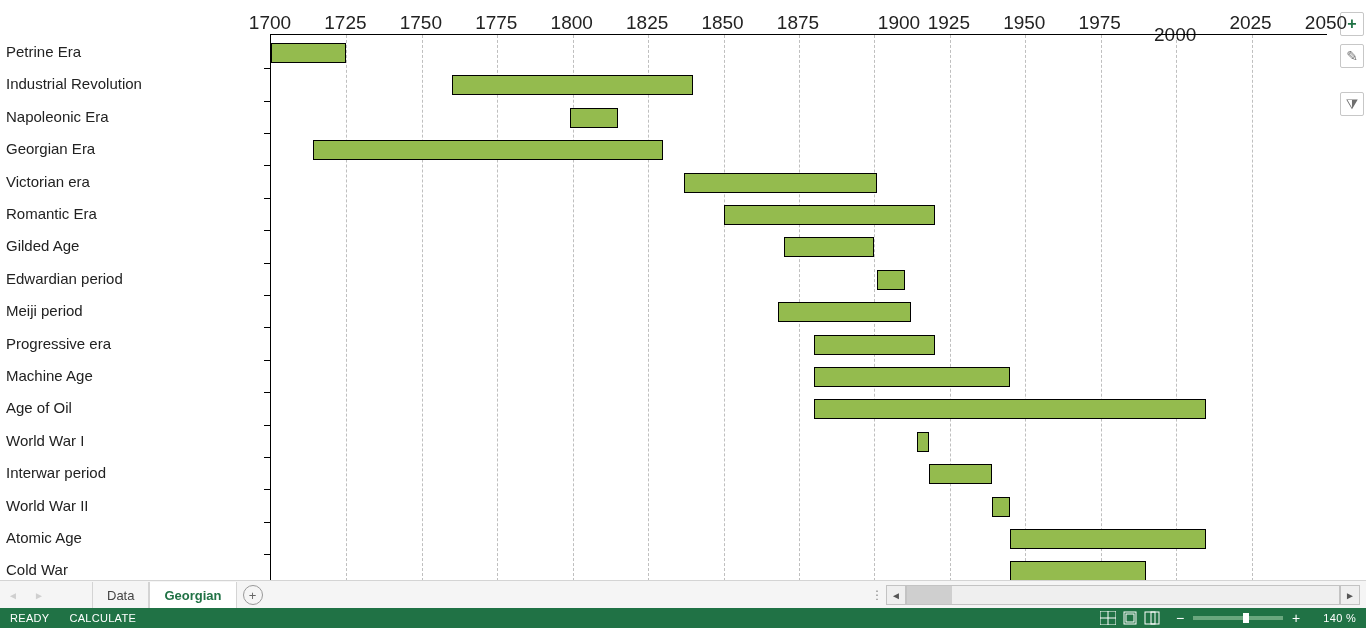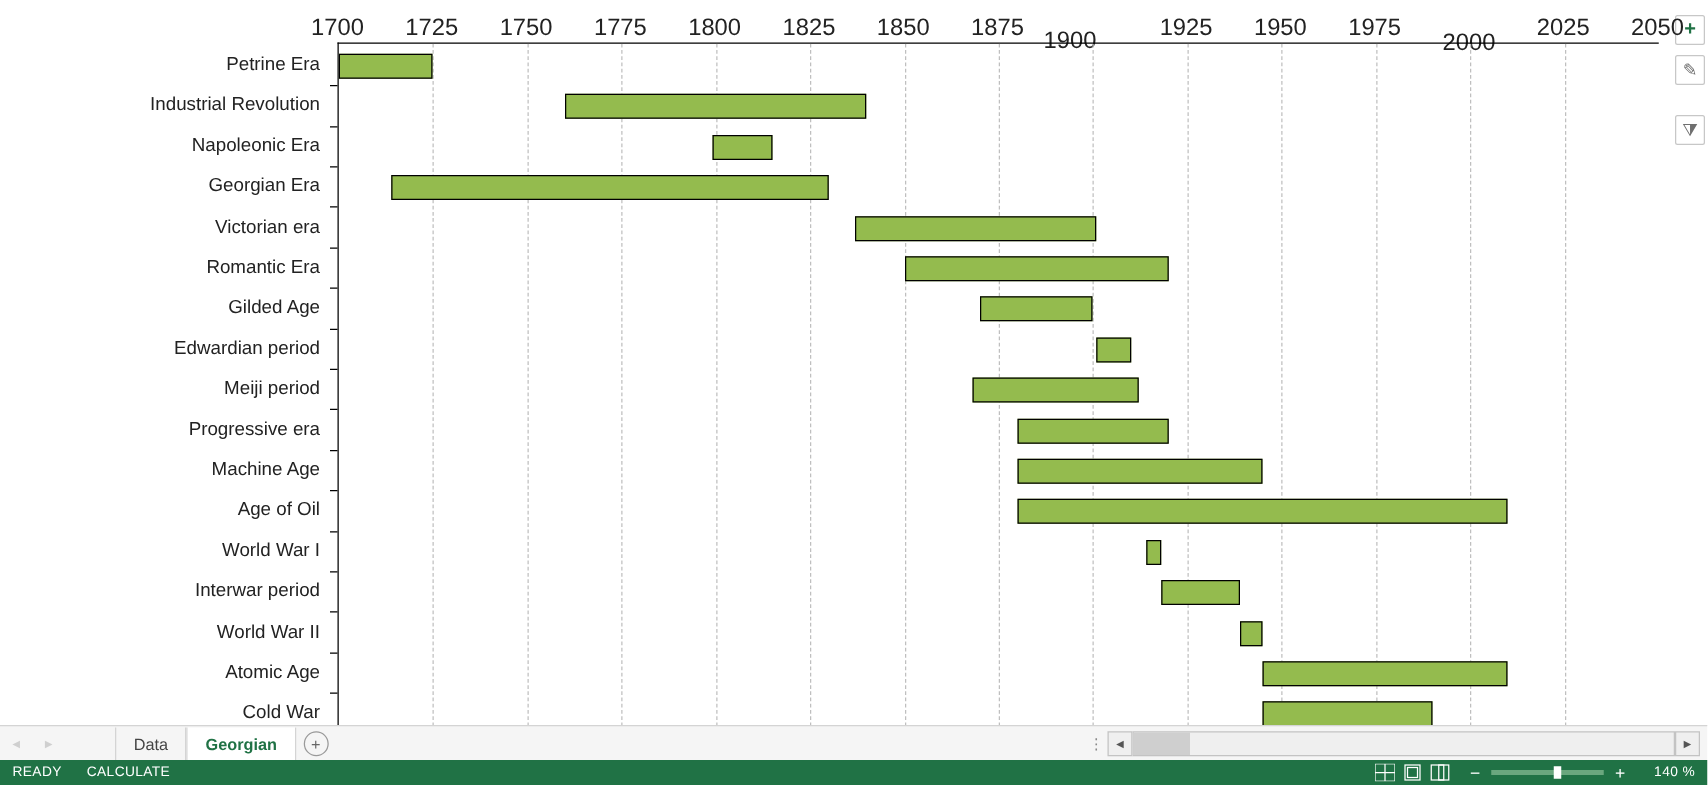--- a/index.html
+++ b/index.html
@@ -87,21 +87,20 @@
     position: absolute;
     left: 0;
     top: 34px;
     width: 270px;
     height: 546px;
   }
   .cat-label {
     position: absolute;
     right: 14px;
     width: 250px;
-    text-align: right;
     font-size: 15px;
     color: #222;
     white-space: nowrap;
   }
   .tick-mark {
     position: absolute;
     right: 0;
     width: 6px;
     border-top: 1px solid #000;
   }
@@ -235,21 +234,21 @@
 
   <div id="axis-row">
       <div class="axis-tick" style="left: 0px;">1700</div>
       <div class="axis-tick" style="left: 75.4286px;">1725</div>
       <div class="axis-tick" style="left: 150.857px;">1750</div>
       <div class="axis-tick" style="left: 226.286px;">1775</div>
       <div class="axis-tick" style="left: 301.714px;">1800</div>
       <div class="axis-tick" style="left: 377.143px;">1825</div>
       <div class="axis-tick" style="left: 452.571px;">1850</div>
       <div class="axis-tick" style="left: 528px;">1875</div>
-      <div class="axis-tick" style="left: 586px; margin-top: 10px;">1900</div>
+      <div class="axis-tick" style="left: 629px;">1900</div>
       <div class="axis-tick" style="left: 678.857px;">1925</div>
       <div class="axis-tick" style="left: 754.286px;">1950</div>
       <div class="axis-tick" style="left: 829.714px;">1975</div>
       <div class="axis-tick" style="left: 905.143px; margin-top: 12px;">2000</div>
       <div class="axis-tick" style="left: 980.571px;">2025</div>
       <div class="axis-tick" style="left: 1056px;">2050</div>
     </div>
   <div id="plot">
       <div class="grid-line" style="left: 75.4286px;"></div>
       <div class="grid-line" style="left: 150.857px;"></div>

